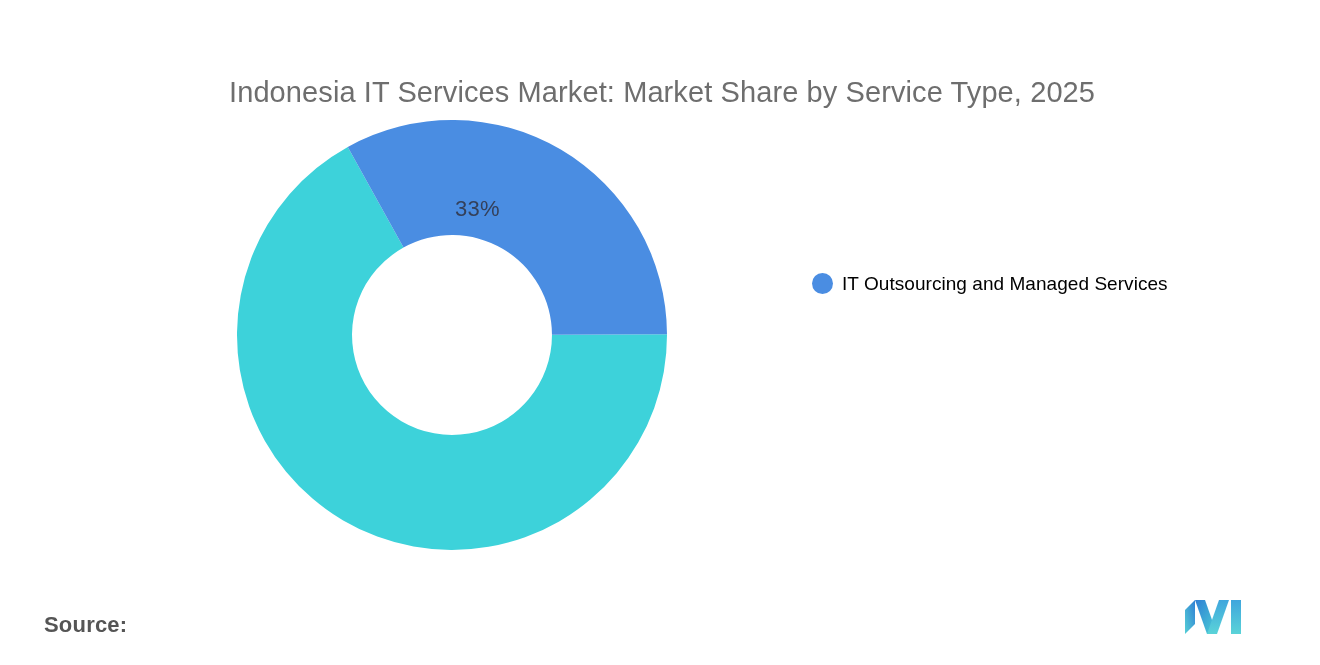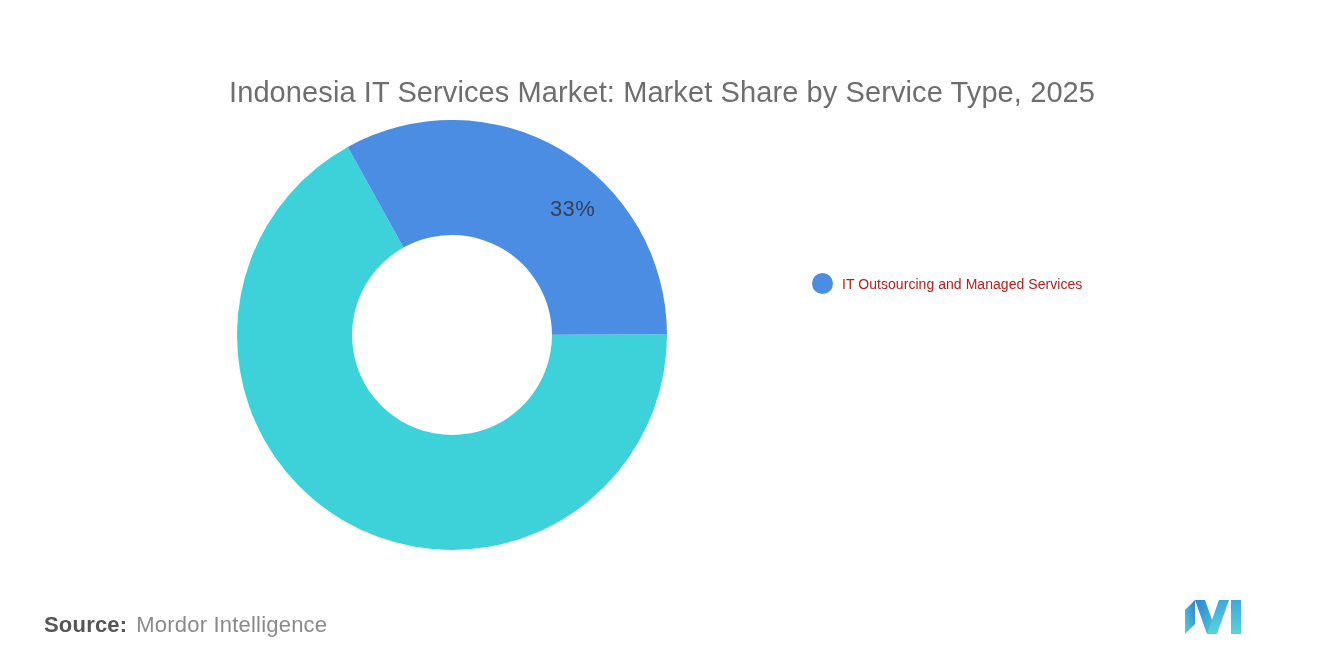--- a/index.html
+++ b/index.html
@@ -45,21 +45,21 @@
   }
   #slice-label-33 {
     position: absolute;
     left: 455px;
     top: 196px;
     font-size: 22px;
     font-weight: 400;
     color: #34405a;
     letter-spacing: 0.3px;
     width: 140px;
-    text-align: right;
+    text-align: left;
   }
 
   
   #legend {
     position: absolute;
     left: 812px;
     top: 270px;
     width: 490px;
   }
   .legend-row {
@@ -69,23 +69,23 @@
   }
   .legend-marker {
     width: 21px;
     height: 21px;
     border-radius: 50%;
     flex: 0 0 auto;
     margin-top: 3px;
     margin-right: 9px;
   }
   .legend-label {
-    font-size: 14px;
+    font-size: 19px;
     font-weight: 300;
-    color: #b91c1c;
+    color: #000000;
     line-height: 28px;
     letter-spacing: 0.05px;
   }
 
   
   #source-line {
     position: absolute;
     left: 44px;
     top: 612px;
     display: flex;
@@ -135,21 +135,20 @@
   <div class="legend-row">
     <span class="legend-marker" id="legend-marker-0" style="background: rgb(74, 141, 226);"></span>
     <span class="legend-label">IT Outsourcing and Managed Services</span>
   </div>
 
 
 </div>
 
 <div id="source-line">
   <span id="source-key">Source:</span>
-  <span id="source-value">Mordor Intelligence</span>
 </div>
 
 <div id="brand-logo">
   <svg viewBox="0 0 70 38" width="70" height="38">
     <defs>
       <linearGradient id="gradA" x1="0" y1="1" x2="1" y2="0">
         <stop offset="0%" stop-color="#55cfd6"></stop>
         <stop offset="100%" stop-color="#2f7fd4"></stop>
       </linearGradient>
       <linearGradient id="gradB" x1="0" y1="0" x2="1" y2="1">

